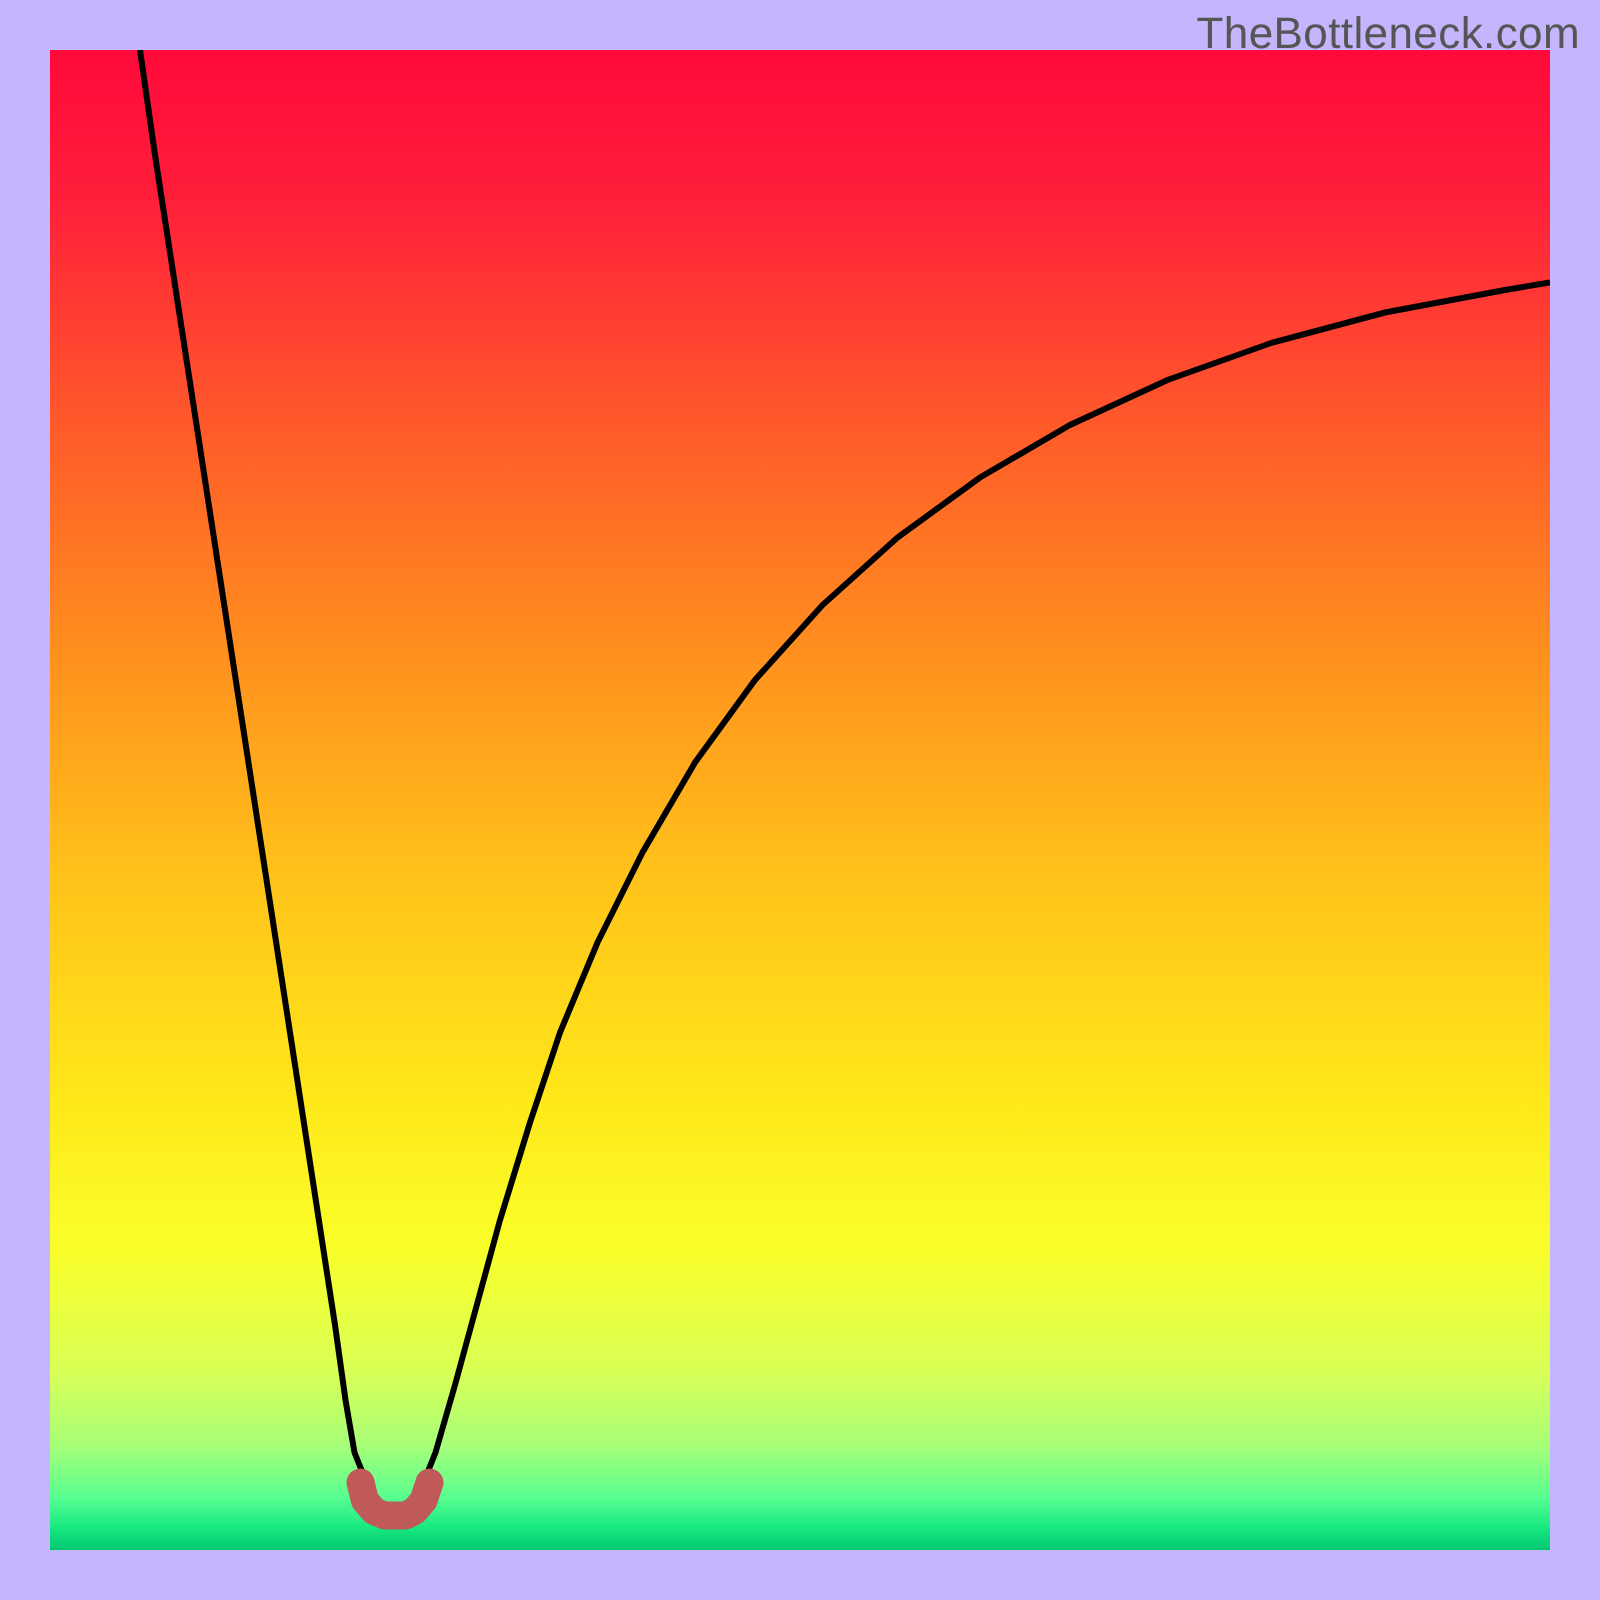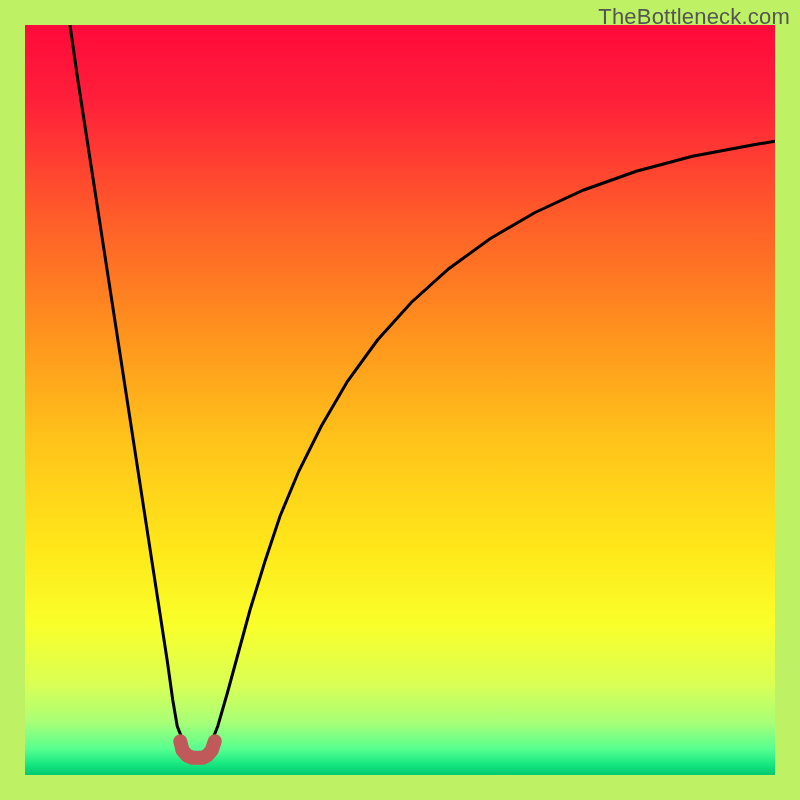--- a/index.html
+++ b/index.html
@@ -8,21 +8,21 @@
     width: 800px;
     height: 800px;
     background: #000;
     overflow: hidden;
     font-family: Arial, Helvetica, sans-serif;
   }
   .frame {
     position: absolute;
     left: 0; top: 0;
     width: 800px; height: 800px;
-    background: #bef264;
+    background: #c4b5fd;
   }
   .plot-area {
     position: absolute;
     left: 25px;
     top: 25px;
     width: 750px;
     height: 750px;
     overflow: hidden;
   }
   .gradient {

